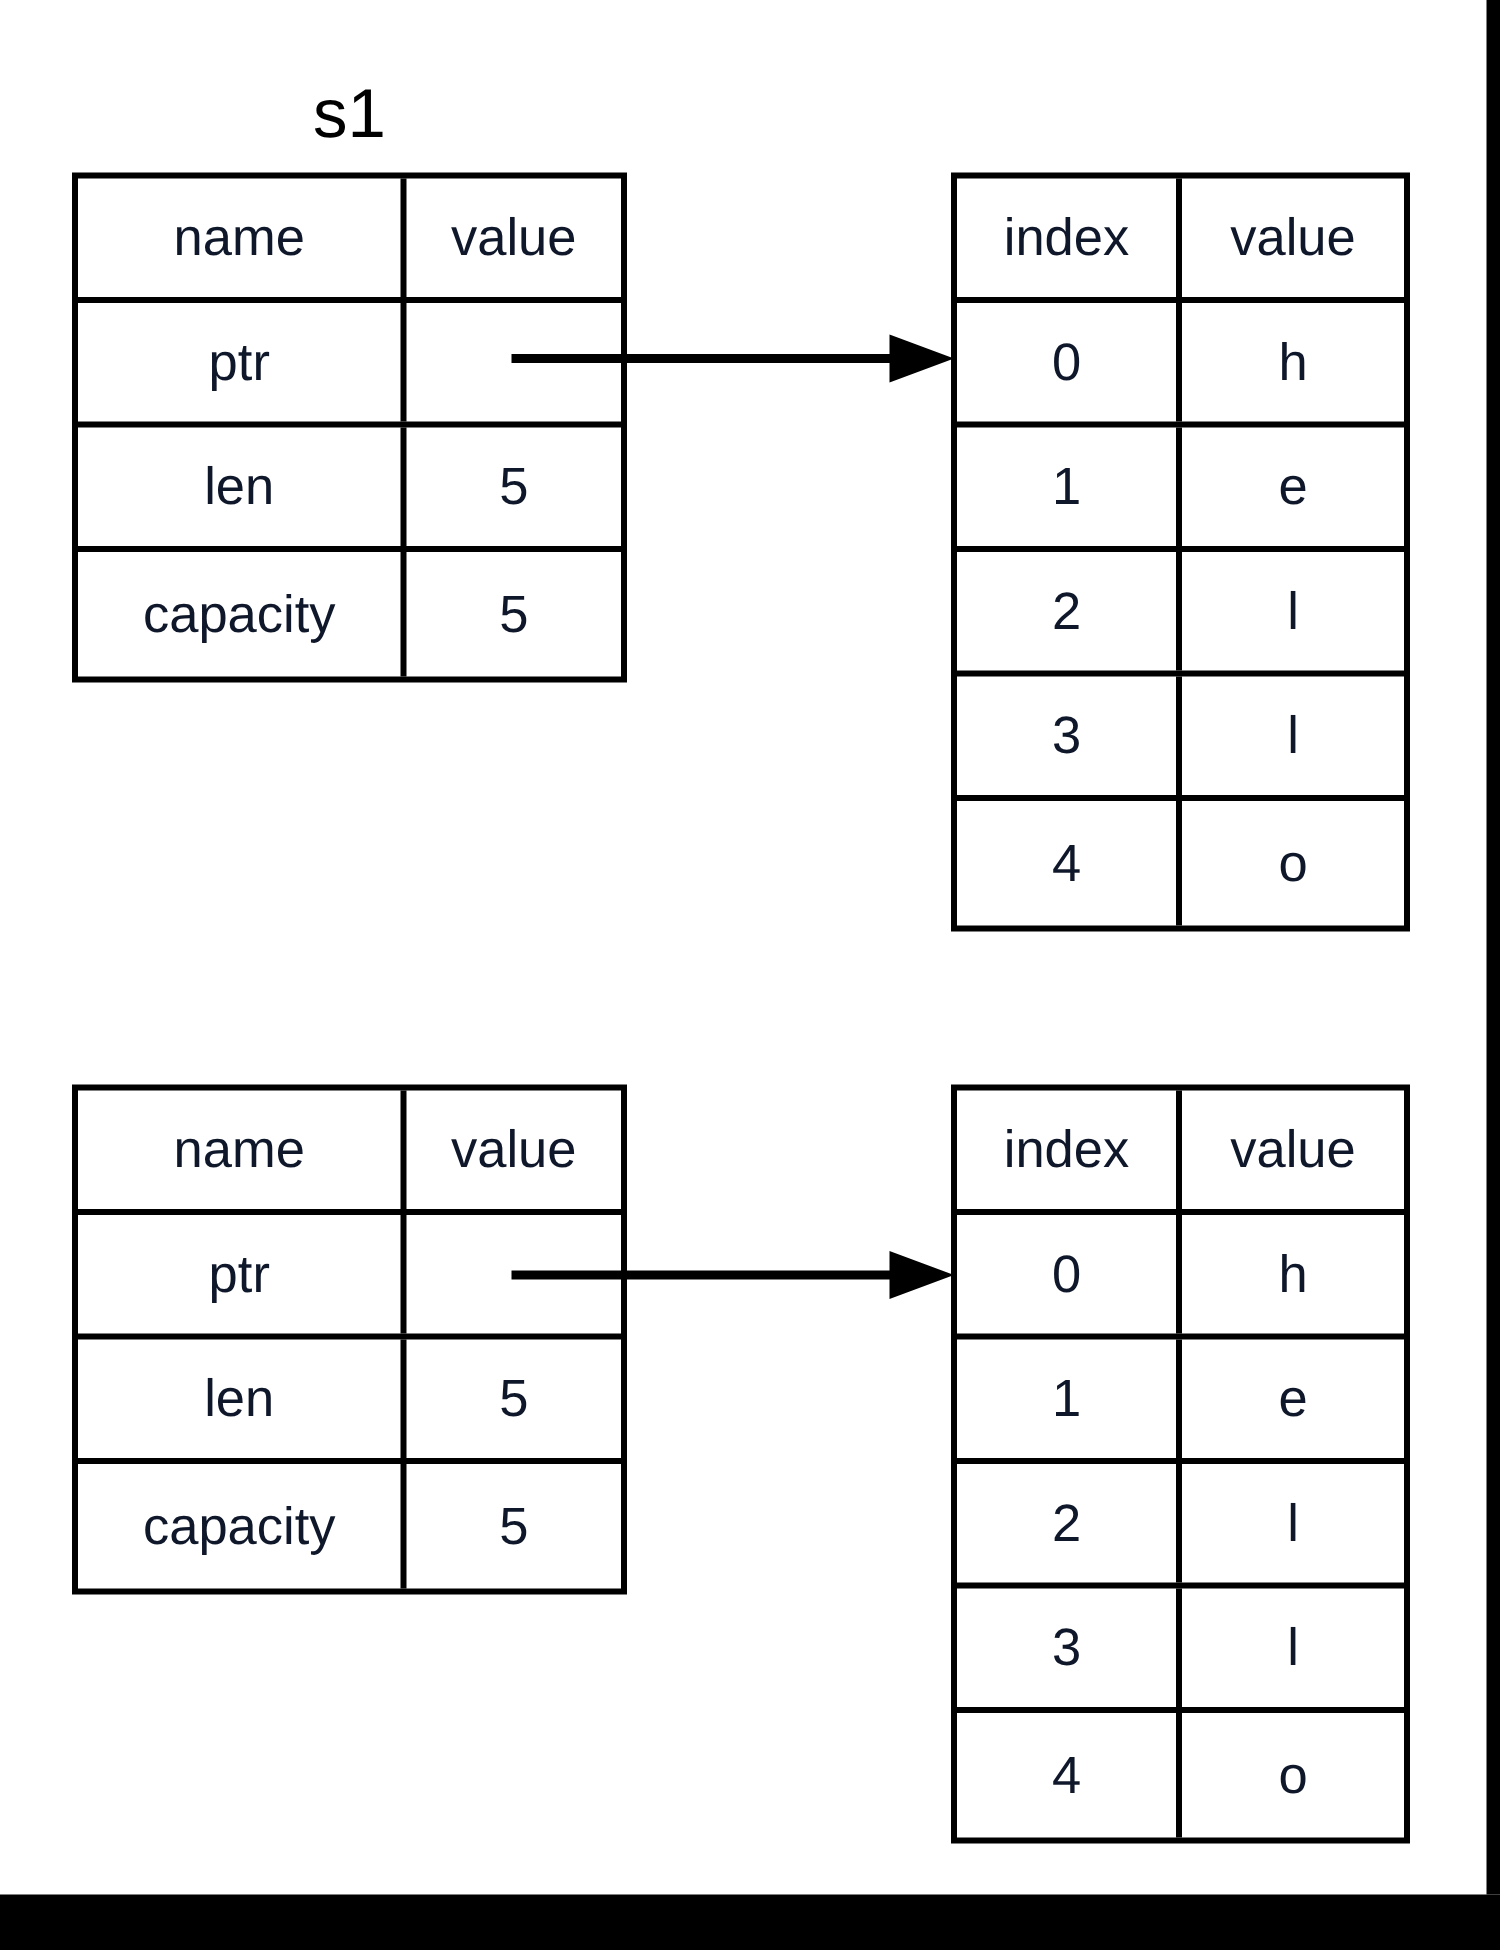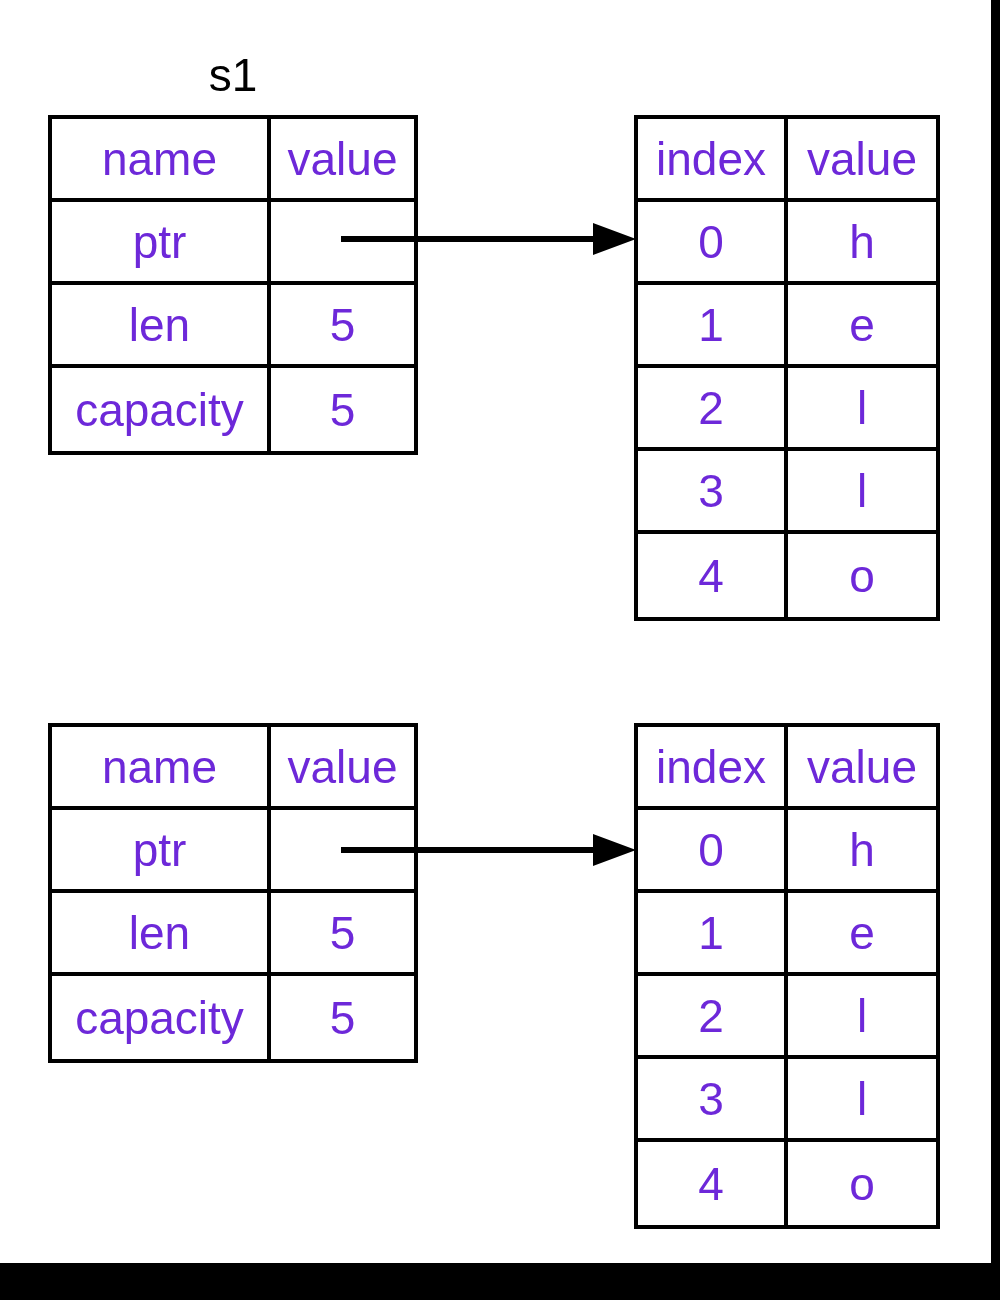--- a/index.html
+++ b/index.html
@@ -67,25 +67,25 @@
     height: 83px;
   }
   .row:last-child {
     border-bottom: none;
   }
   .cell {
     box-sizing: border-box;
     display: flex;
     align-items: center;
     justify-content: center;
-    font-size: 46px;
+    font-size: 35px;
     line-height: 46px;
     white-space: nowrap;
     overflow: visible;
-    color: #6d28d9;
+    color: #0f172a;
   }
   .cell.left-col {
     border-right: 4px solid #000000;
   }
 
   
   .tbl-struct { width: 370px; }
   .tbl-struct .c-name  { width: 219px; }
   .tbl-struct .c-value { width: 143px; }
 

